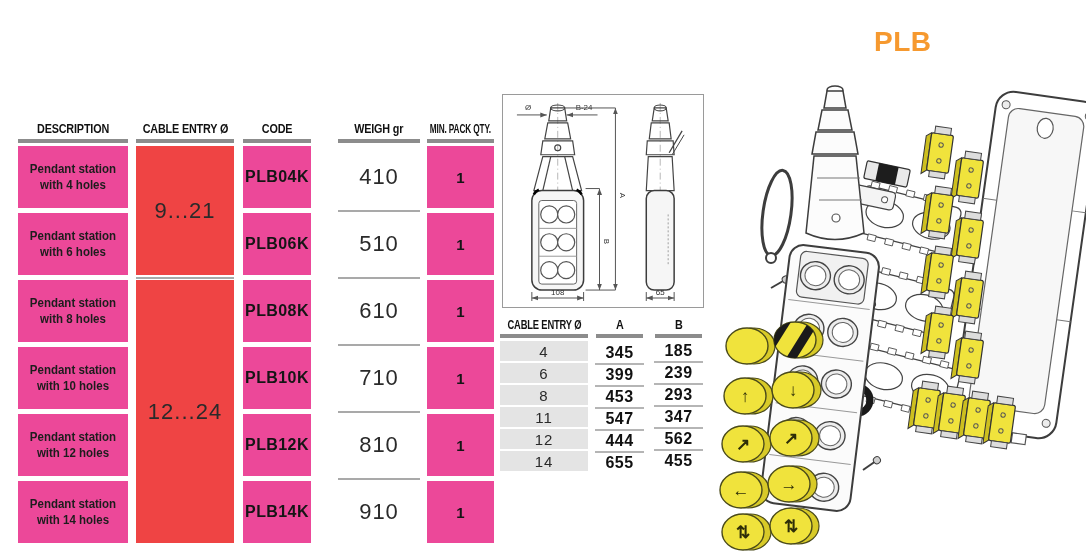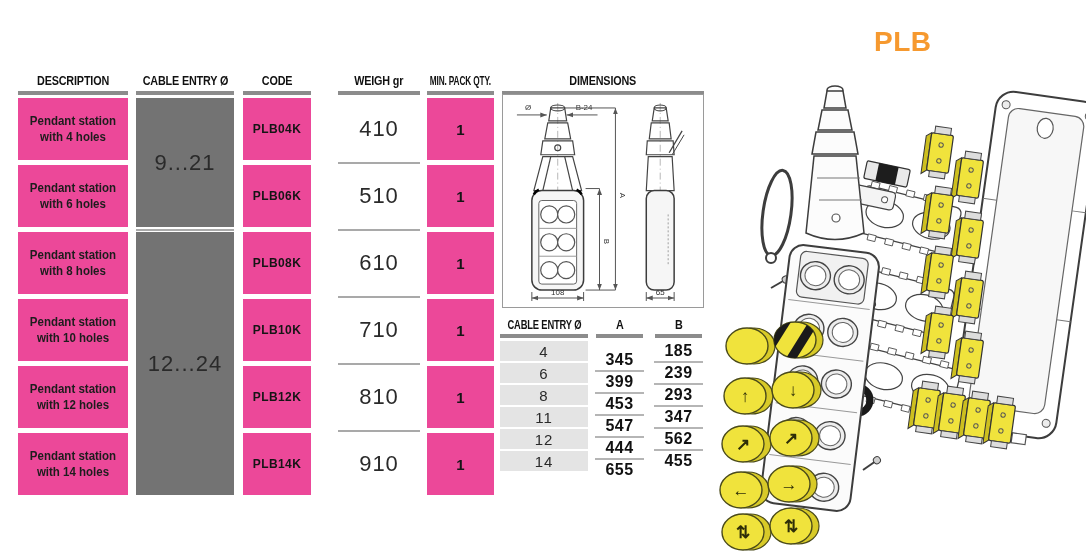--- a/index.html
+++ b/index.html
@@ -1,35 +1,35 @@
 <!DOCTYPE html>
 <html><head>
 <meta charset="utf-8">
 <style>
   html,body{margin:0;padding:0;background:#fff;}
   .page{position:relative;width:1086px;height:560px;background:#ffffff;overflow:hidden;
         font-family:"Liberation Sans",sans-serif;color:#1d1d1d;}
 
   
   .col{position:absolute;top:68px;}
-  .hdr-wrap{height:20px;display:flex;align-items:flex-end;justify-content:center;overflow:visible;}
+  .hdr-wrap{height:20px;display:flex;align-items:flex-end;justify-content:center;overflow:visible;margin-top:48px;}
   .hdr{display:inline-block;font-weight:700;font-size:13.5px;letter-spacing:-.2px;
        transform:scaleX(.8);transform-origin:center;white-space:nowrap;color:#111;}
   .hdr.xcond{font-size:12.5px;transform:scaleX(.66);}
   .hdr.sm{font-size:12px;transform:scaleX(.78);}
   .hbar{height:4px;background:#8C8C8C;margin-top:3px;}
   .cells{margin-top:3px;}
   .cell{display:flex;align-items:center;justify-content:center;text-align:center;}
   .gray{background:#ec4899;}
   .rowcell{height:62px;margin-bottom:5px;}
   .desc-txt{font-weight:700;font-size:12.5px;line-height:1.3;transform:scaleX(.92);width:100%;}
   .num{font-size:22px;letter-spacing:1px;color:#2a2a2a;}
-  .code-txt{font-weight:700;font-size:12px;letter-spacing:.4px;color:#151515;}
+  .code-txt{font-weight:700;font-size:16px;letter-spacing:.4px;color:#151515;}
   .qty-txt{font-weight:700;font-size:15px;color:#151515;}
-  .merge{background:#737373;}
+  .merge{background:#ef4444;}
   .sep{height:5px;position:relative;}
   .sep::after{content:"";position:absolute;left:0;right:0;top:1.5px;height:2px;background:#A9A9A9;}
 
   
   .dims-hdrwrap{position:absolute;left:502px;top:68px;width:202px;text-align:center;}
   .dims-box{position:absolute;left:502px;top:94px;width:202px;height:214px;
             border:1.5px solid #9a9a9a;box-sizing:border-box;background:#fff;}
   .dtable{position:absolute;top:315px;}
   .dcol-hdr{height:17px;display:flex;align-items:flex-end;justify-content:center;}
   .dbar{height:4px;background:#8C8C8C;margin-top:2px;}
@@ -295,21 +295,21 @@
           <span class="dnum">14</span>
         </div>
     </div>
   </div>
 
   <div class="dtable" style="left:592px;width:55px">
     <div class="dcol-hdr">
         <span class="hdr">A</span>
       </div>
     <div class="dbar inset"></div>
-    <div style="margin-top:12px">
+    <div style="margin-top:5px">
       <div class="dcell-white">
           <span class="dnum-bold">345</span>
         </div>
         <div class="dsep"></div>
       <div class="dcell-white">
           <span class="dnum-bold">399</span>
         </div>
         <div class="dsep"></div>
       <div class="dcell-white">
           <span class="dnum-bold">453</span>

